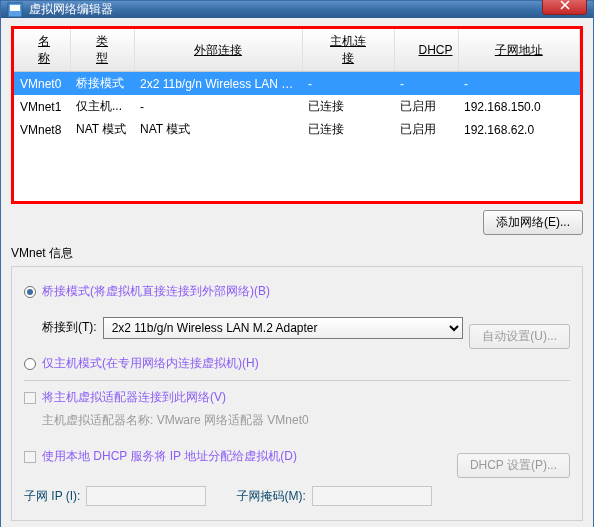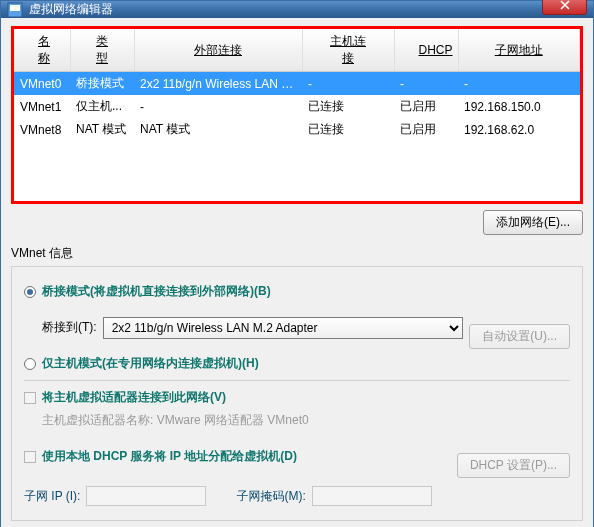--- a/index.html
+++ b/index.html
@@ -15,21 +15,21 @@
 table { width: 100%; border-collapse: collapse; table-layout: fixed; }
 th { text-align: center; padding: 4px 24px; background: linear-gradient(to bottom, #fff, #e8e8e8); border-bottom: 1px solid #ccc; border-right: 1px solid #e0e0e0; font-weight: normal; color: #000; text-decoration: underline; }
 td { padding: 3px 6px; color: #000; white-space: nowrap; overflow: hidden; text-overflow: ellipsis; }
 tr.selected td { background: #3399ff; color: #fff; }
 .btn-row { display: flex; justify-content: flex-end; padding: 6px 0 10px 0; }
 button { padding: 3px 12px; background: linear-gradient(to bottom, #fdfdfd, #e4e4e4); border: 1px solid #8e8e8e; border-radius: 3px; font-size: 12px; cursor: pointer; min-width: 80px; }
 button:disabled { color: #9a9a9a; border-color: #bdbdbd; background: linear-gradient(to bottom, #f6f6f6, #ececec); cursor: default; margin-top: 18px; }
 .group-label { font-size: 12px; color: #000; margin-bottom: 4px; }
 .group { border: 1px solid #d0d0d0; padding: 10px 12px 8px 12px; margin-bottom: 8px; background: #f0f0f0; }
 .radio-row, .check-row, .field-row { display: flex; align-items: center; margin: 6px 0; gap: 6px; }
-.radio-row label, .check-row label { color: #0f766e; font-weight: bold; }
+.radio-row label, .check-row label { color: #8b5cf6; }
 .sub-row { margin-left: 18px; display: flex; align-items: center; gap: 6px; }
 select { flex: 1; padding: 2px 4px; border: 1px solid #7a7a7a; background: linear-gradient(to bottom,#fff,#eee); height: 22px; }
 .side-btn { min-width: 90px; }
 .field-row label { color: #0c4a6e; }
 .field-row input[type=text] { width: 120px; border: 1px solid #c8c8c8; background: #f4f4f4; height: 20px; padding: 0 4px; }
 .disabled-text { color: #9a9a9a; }
 .radio-fake { width:12px; height:12px; border:1px solid #707070; border-radius:50%; display:inline-flex; align-items:center; justify-content:center; background:#fff; }
 .radio-fake.checked::after { content:""; width:6px; height:6px; background:#3a6ea5; border-radius:50%; }
 .check-fake { width:12px; height:12px; border:1px solid #b5b5b5; background:#f4f4f4; display:inline-block; }
 </style>

